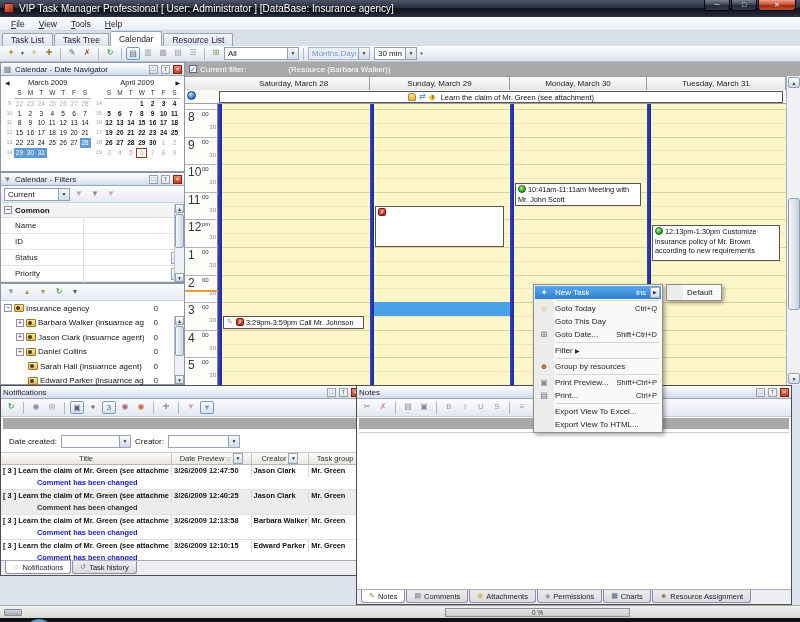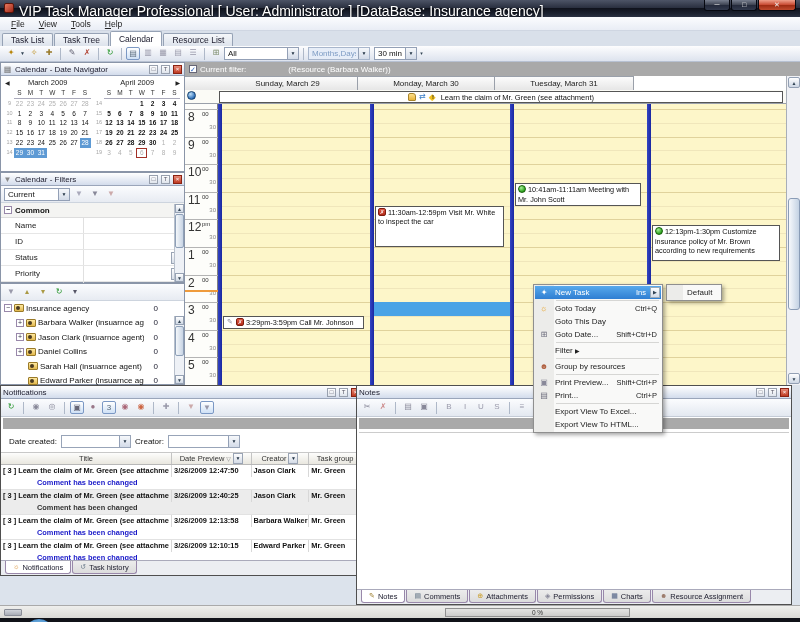--- a/index.html
+++ b/index.html
@@ -5,21 +5,21 @@
   * { box-sizing: border-box; margin:0; padding:0; }
   html,body { background:#888; }
   body { font-family:"Liberation Sans", sans-serif; }
   #app { position:relative; width:800px; height:622px; background:#dce3ec; overflow:hidden; font-size:8px; color:#111; }
 
   
   .titlebar { position:absolute; left:0; top:0; width:800px; height:17px;
     background:linear-gradient(180deg,#4d5466 0%,#2a3040 45%,#10131d 50%,#1c2230 80%,#2a3142 100%); }
   .app-icon { position:absolute; left:4px; top:3px; width:10px; height:10px;
     background:linear-gradient(135deg,#e87a60,#a02818); border:1px solid #5e1408; border-radius:2px; }
-  .title-text { position:absolute; left:19px; top:3px; font-size:14px; color:#fff; text-shadow:0 1px 2px #000; white-space:nowrap; }
+  .title-text { position:absolute; left:19px; top:3px; font-size:10px; color:#fff; text-shadow:0 1px 2px #000; white-space:nowrap; }
   .win-btns { position:absolute; right:4px; top:0; display:flex; gap:1px; }
   .win-btn { width:26px; height:11px; border:1px solid #060810; border-top:none; border-radius:0 0 3px 3px;
     background:linear-gradient(#777e8e,#3c4250 49%,#23293a 51%,#323a4d); color:#eee; font-size:7px; line-height:9px; text-align:center; }
   .win-btn.close { width:38px; background:linear-gradient(#efa08c,#c74830 49%,#9c2a12 51%,#bf4a2e); }
 
   
   .menubar { position:absolute; left:0; top:17px; width:800px; height:14px;
     background:linear-gradient(#fbfcfe,#e9edf5); border-bottom:1px solid #cfd6e2; display:flex; align-items:center; padding-left:4px; }
   .menu-item { padding:0 7px; font-size:8.5px; color:#222; }
   .menu-item::first-letter { text-decoration:underline; }
@@ -481,20 +481,21 @@
   </div>
 
   <div class="cal">
     <div class="cal-filterbar">
       <span class="cfb-check">✓</span>
       <span>Current filter:</span>
       <span class="cfb-value">(Resource  (Barbara Walker))</span>
     </div>
     <div class="gutter-head"></div>
     <div class="day-headers" id="day-headers">
+        <div class="day-head" style="width: 152px;">Saturday, March 28</div>
         <div class="day-head" style="width: 140px;">Sunday, March 29</div>
         <div class="day-head" style="width: 137px;">Monday, March 30</div>
         <div class="day-head" style="width: 139px;">Tuesday, March 31</div>
       </div>
     <div class="allday-row">
       <div class="globe"></div>
       <div class="allday-banner">
         <span class="hand-ic"></span>
         <span class="sync-ic">⇄</span>
         <span class="warn-ic">
@@ -525,21 +526,21 @@
           <div class="gridline" style="top: 225.8px; border-top-color: rgb(224, 210, 156);"></div>
           <div class="gridline" style="top: 239.6px; border-top-color: rgb(240, 230, 187);"></div>
           <div class="gridline" style="top: 253.4px; border-top-color: rgb(224, 210, 156);"></div>
           <div class="gridline" style="top: 267.2px; border-top-color: rgb(240, 230, 187);"></div>
           <div class="bluebar" style="left: 0px;"></div>
           <div class="bluebar" style="left: 152px;"></div>
           <div class="bluebar" style="left: 292px;"></div>
           <div class="bluebar" style="left: 429px;"></div>
           <div class="sel-slot" style="left: 156px; width: 136px; top: 198.2px; height: 13.8px;"></div>
           <div class="event" style="left: 5px; width: 141px; top: 211.54px; min-height: 13.8px;"><span class="ev-ic ic-note">✎</span><span class="ev-ic ic-red">✗</span><span>3:29pm-3:59pm Call Mr. Johnson</span></div>
-          <div class="event" style="left: 157px; width: 129px; top: 101.6px; min-height: 40.94px;"><span class="ev-ic ic-red">✗</span><span>11:30am-12:59pm Visit Mr. White to inspect the car</span></div>
+          <div class="event" style="left: 157px; width: 129px; top: 101.6px; min-height: 40.94px;"><span class="ev-ic ic-red">✗</span></div>
           <div class="event" style="left: 297px; width: 126px; top: 79.06px; min-height: 13.8px;"><span class="ev-ic ic-green"></span><span>10:41am-11:11am Meeting with Mr. John Scott</span></div>
           <div class="event" style="left: 434px; width: 128px; top: 121.38px; min-height: 35.42px;"><span class="ev-ic ic-green"></span><span>12:13pm-1:30pm Customize insurance policy of Mr. Brown according to new requirements</span></div>
         </div>
       <div class="ruler" id="cal-ruler">
           <div class="hourblk" style="top: 5px;">
             <span class="big">8</span>
             <span class="sup">00</span>
             <span class="half">30</span>
           </div>
           <div class="hourblk" style="top: 32.6px;">

